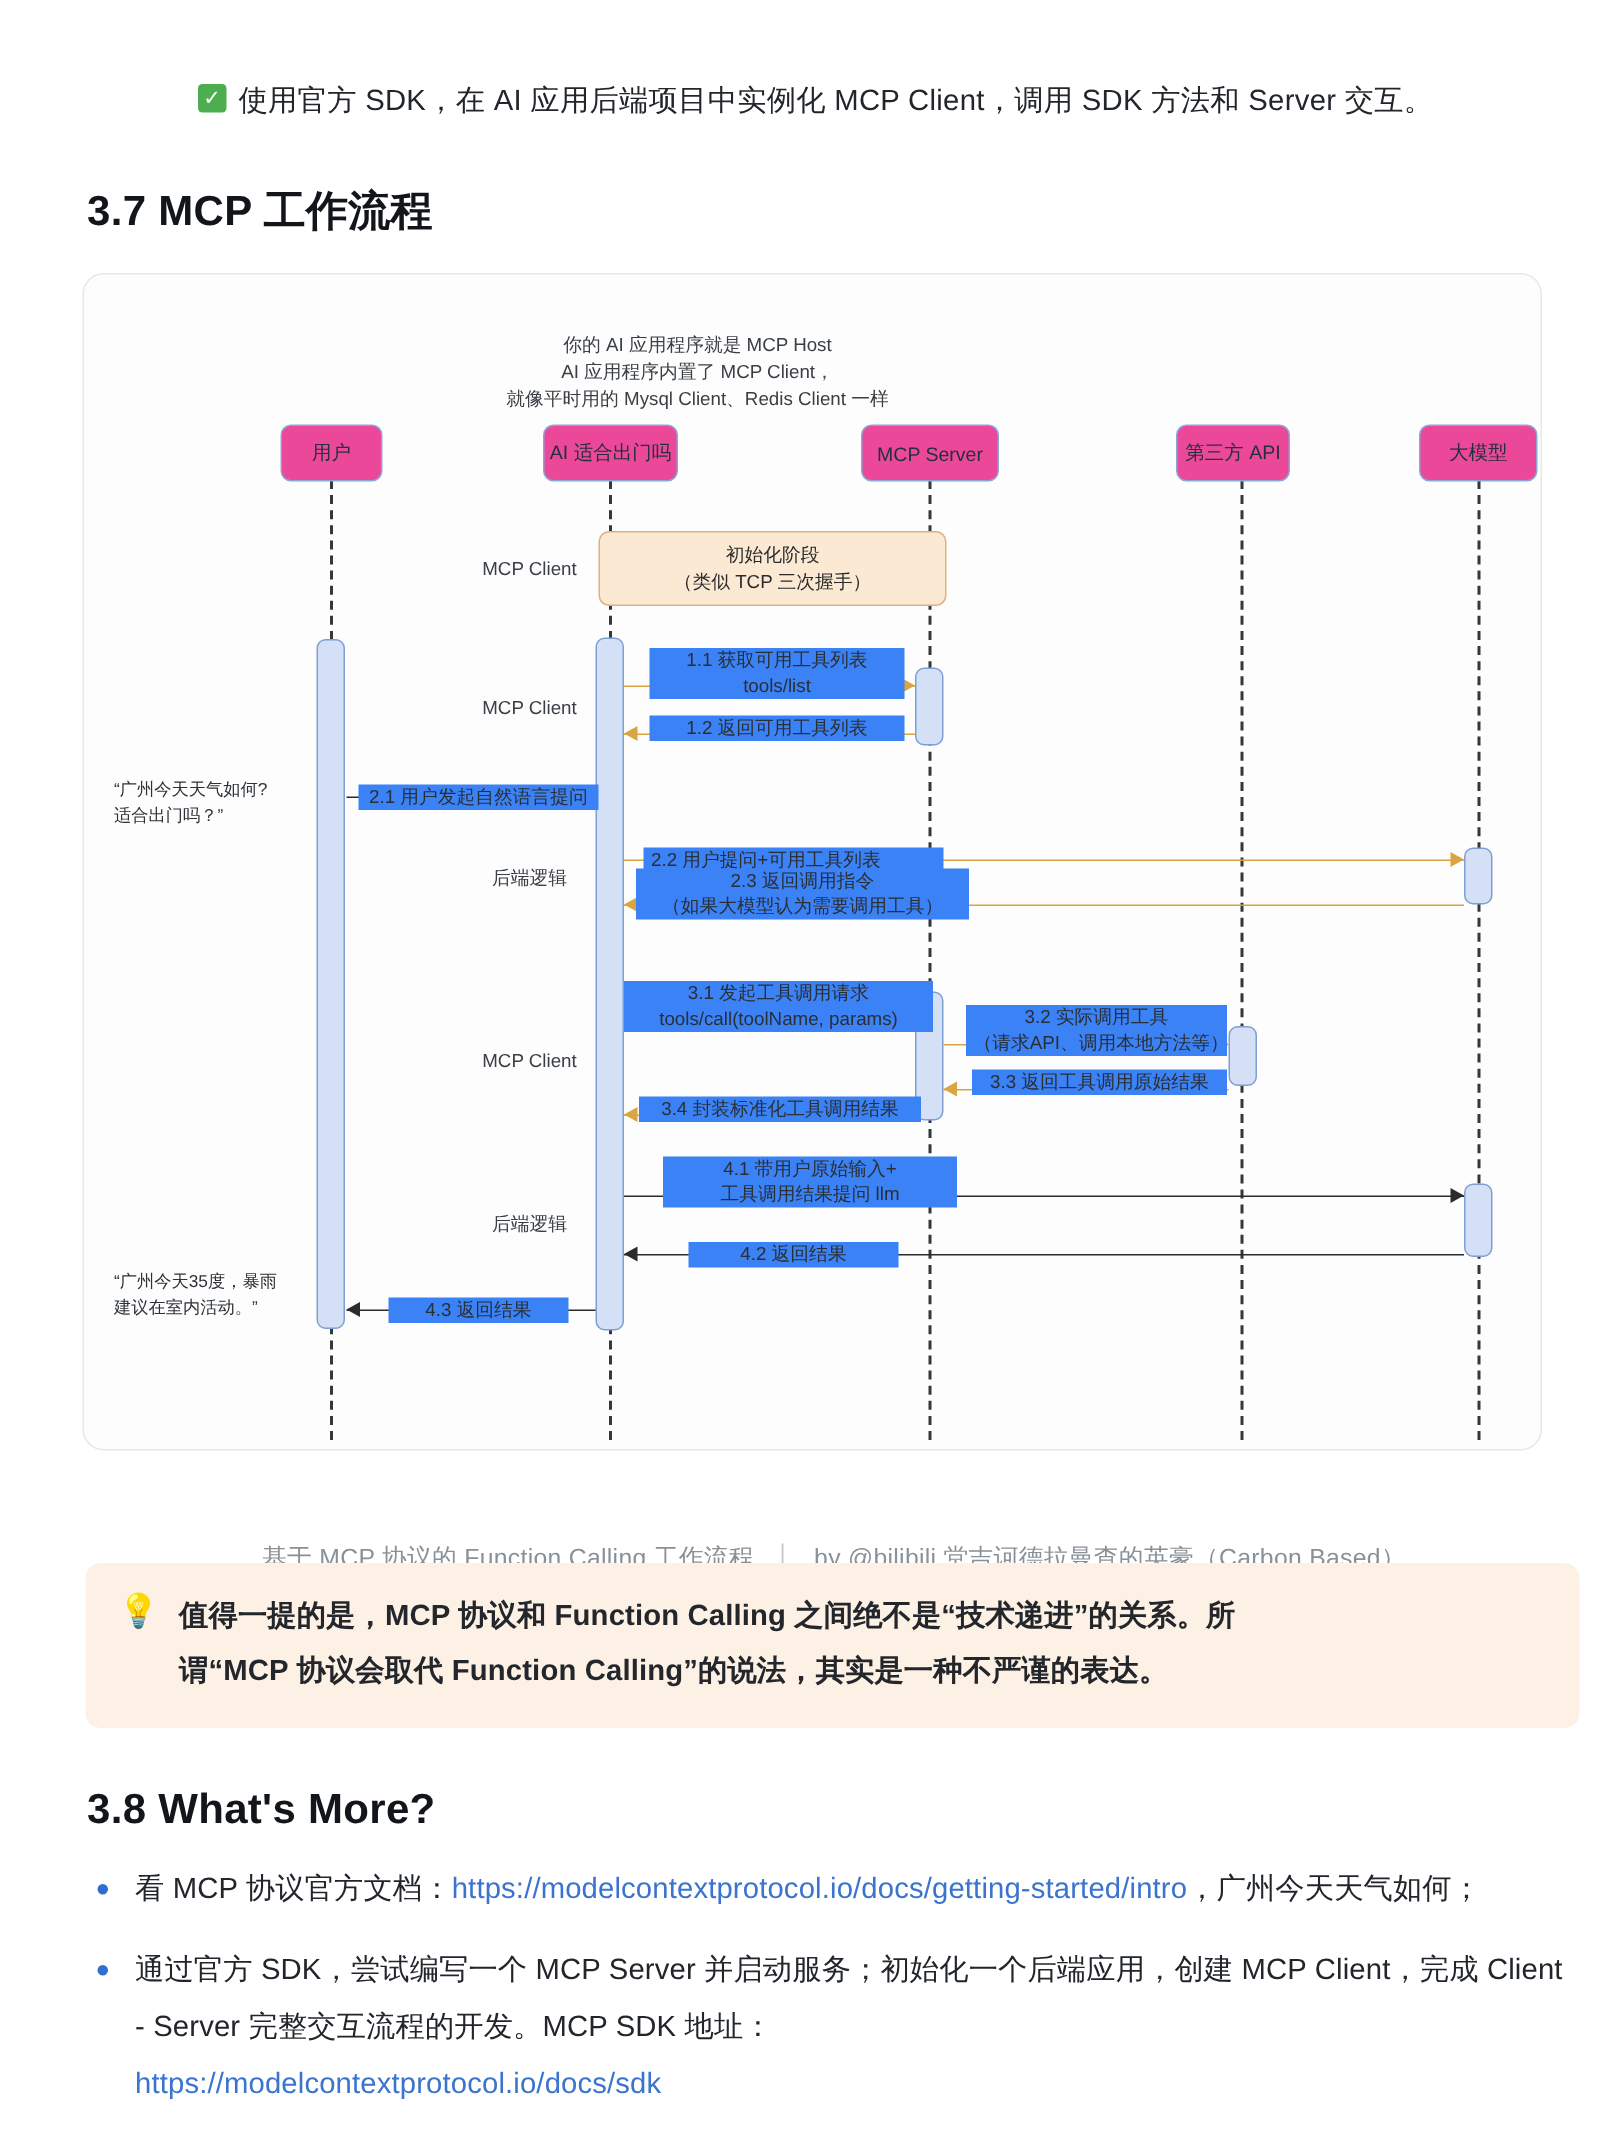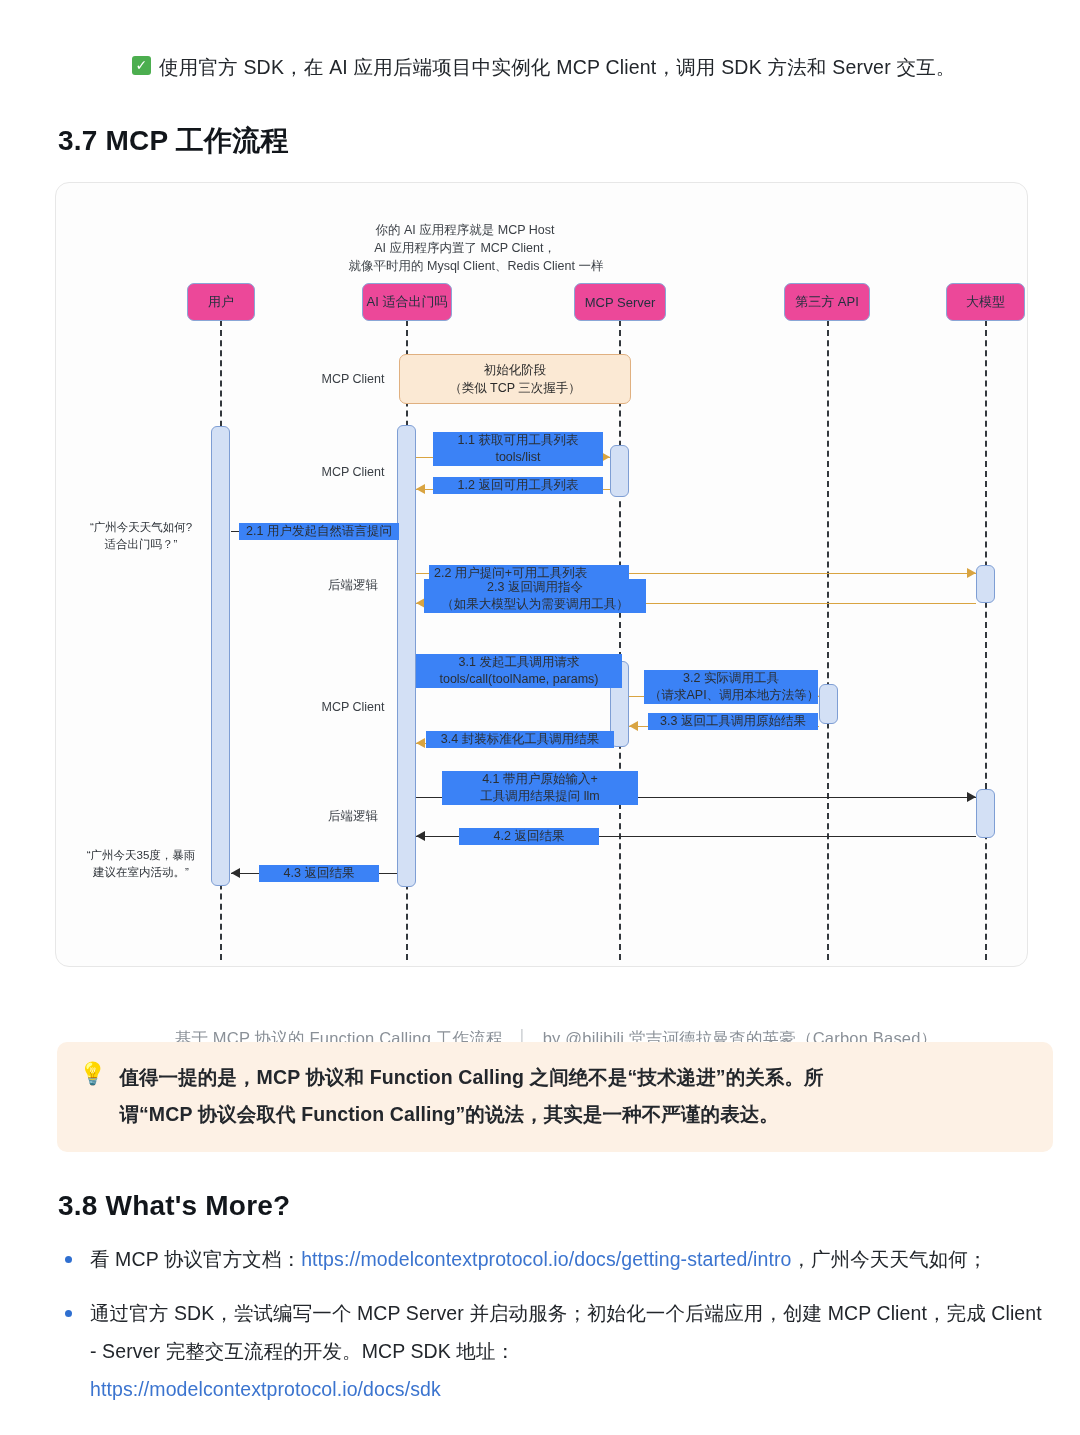--- a/index.html
+++ b/index.html
@@ -130,21 +130,20 @@
     font-size: 12.5px;
     color: #3a3f45;
     white-space: nowrap;
     text-align: center;
   }
   .quote-label {
     position: absolute;
     font-size: 11.5px;
     line-height: 17px;
     color: #2d3238;
-    text-align: center;
     white-space: nowrap;
   }
 
   
   .msg {
     position: absolute;
     height: 0;
     border-top: 1.6px solid #d9a441;
   }
   .msg.dark { border-top-color: #2b2b2b; }
@@ -251,38 +250,38 @@
   <span>使用官方 SDK，在 AI 应用后端项目中实例化 MCP Client，调用 SDK 方法和 Server 交互。</span>
 </div>
 
 <h2 class="section-title" id="h-37">3.7 MCP 工作流程</h2>
 
 <div class="diagram-card">
   <div class="diagram-inner">
 
     <div class="side-label" style="left:229px; top:38px; width:360px; line-height:18px;">你的 AI 应用程序就是 MCP Host</div>
     <div class="side-label" style="left:229px; top:56px; width:360px; line-height:18px;">AI 应用程序内置了 MCP Client，</div>
-    <div class="side-label" style="left:240px; top:74px; width:360px; line-height:18px;">就像平时用的 Mysql Client、Redis Client 一样</div>
+    <div class="side-label" style="left:229px; top:74px; width:360px; line-height:18px;">就像平时用的 Mysql Client、Redis Client 一样</div>
 
     <div class="lifeline" style="left:164px; top:137px; height:640px;"></div>
     <div class="lifeline" style="left:350px; top:137px; height:640px;"></div>
     <div class="lifeline" style="left:563px; top:137px; height:640px;"></div>
     <div class="lifeline" style="left:771px; top:137px; height:640px;"></div>
     <div class="lifeline" style="left:929px; top:137px; height:640px;"></div>
 
     <div class="actor" style="left:131px; top:100px; width:68px;">
       <span>用户</span>
     </div>
     <div class="actor" style="left:306px; top:100px; width:90px;">
       <span>AI 适合出门吗</span>
     </div>
     <div class="actor" style="left:518px; top:100px; width:92px;">
       <span>MCP Server</span>
     </div>
-    <div class="actor" style="left:728px; top:100px; width:86px;">
+    <div class="actor" style="left:728px; top:100px; width:76px;">
       <span>第三方 API</span>
     </div>
     <div class="actor" style="left:890px; top:100px; width:79px;">
       <span>大模型</span>
     </div>
 
     <div class="phase-box" style="left:343px; top:171px; width:232px; height:50px;">
       <div>初始化阶段</div>
       <div>（类似 TCP 三次握手）</div>
     </div>

